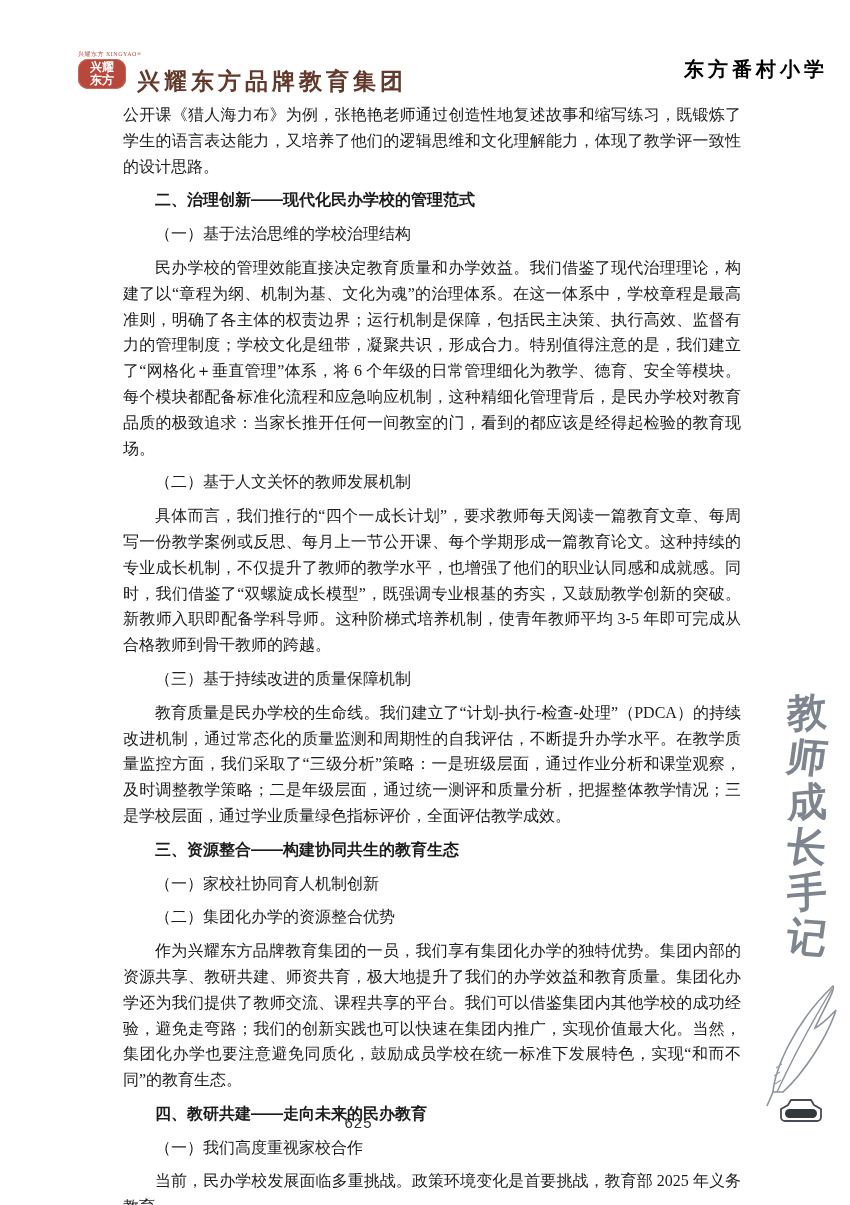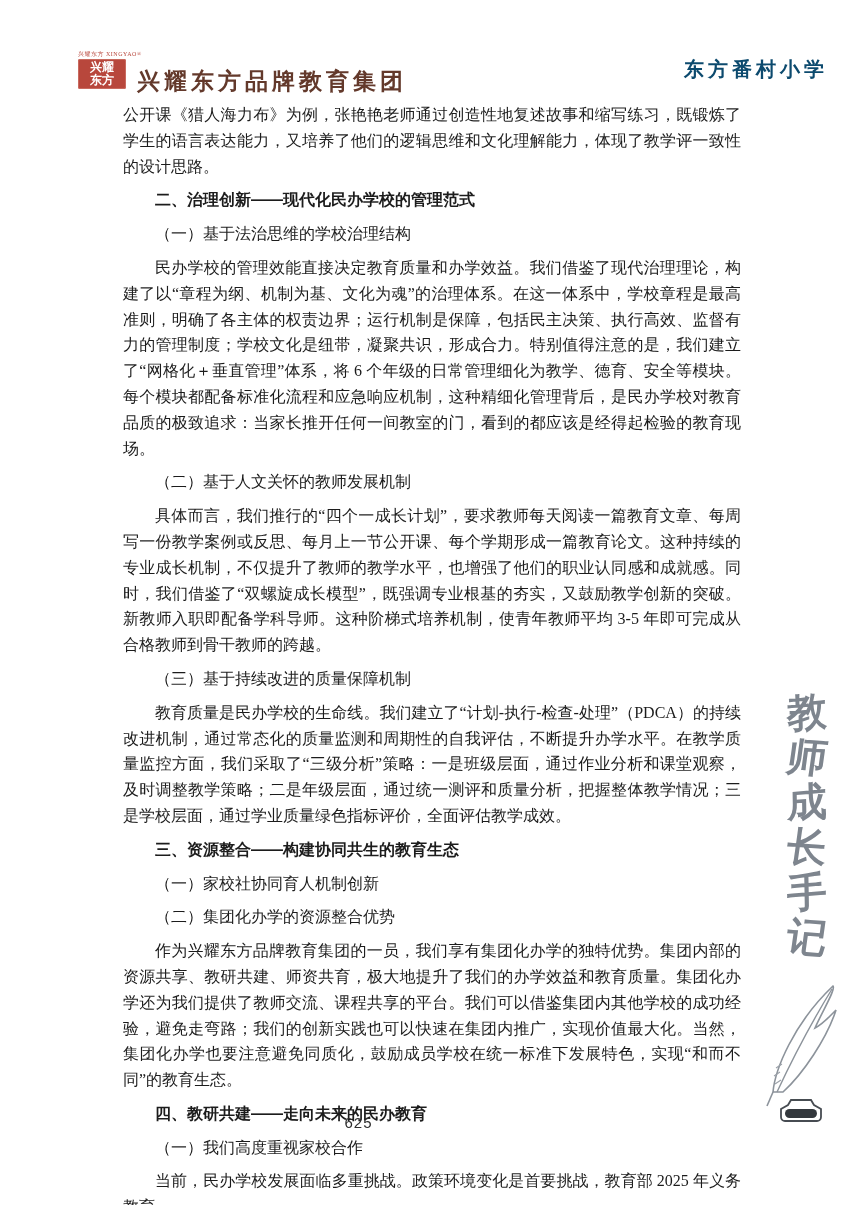--- a/index.html
+++ b/index.html
@@ -13,33 +13,33 @@
     position: relative;
   }
   .page { position: relative; width: 850px; height: 1205px; background:#fff; }
 
   
   .hdr { position: absolute; top: 0; left: 0; width: 100%; height: 95px; }
   .logo { position: absolute; left: 78px; top: 50px; width: 54px; height: 42px; }
   .logo-top { font-size: 6px; color:#b8473c; letter-spacing: .5px; line-height: 8px; white-space: nowrap; }
   .logo-stamp {
     width: 48px; height: 30px; background: #b8473c; margin-top: 1px;
-    color: #fff; text-align: center; border-radius: 2px;
+    color: #fff; text-align: center; border-radius: 10px;
     box-shadow: 0 0 0 1px #c96a5f inset;
     display: flex; align-items: center; justify-content: center;
   }
   .logo-stamp span { display:inline-block; width: 26px; font-size: 12px; line-height: 13px; word-break: break-all; font-weight: bold; }
   .brand-name {
     position: absolute; left: 137px; top: 66px;
     font-size: 23px; font-weight: bold; letter-spacing: 4px;
     color: #63392b; white-space: nowrap;
   }
   .school-name {
     position: absolute; right: 22px; top: 56px;
-    font-size: 20px; letter-spacing: 4px; color: #0c4a6e;
+    font-size: 20px; letter-spacing: 4px; color: #000000;
     font-weight: 600; white-space: nowrap;
   }
 
   
   .content {
     position: absolute; left: 115px; top: 94px; width: 634px;
     font-size: 16px; line-height: 25.8px; text-align: justify;
     text-justify: inter-ideograph;
   }
   .content p, .content .h1, .content .h2 { margin: 8px; padding: 0; }

